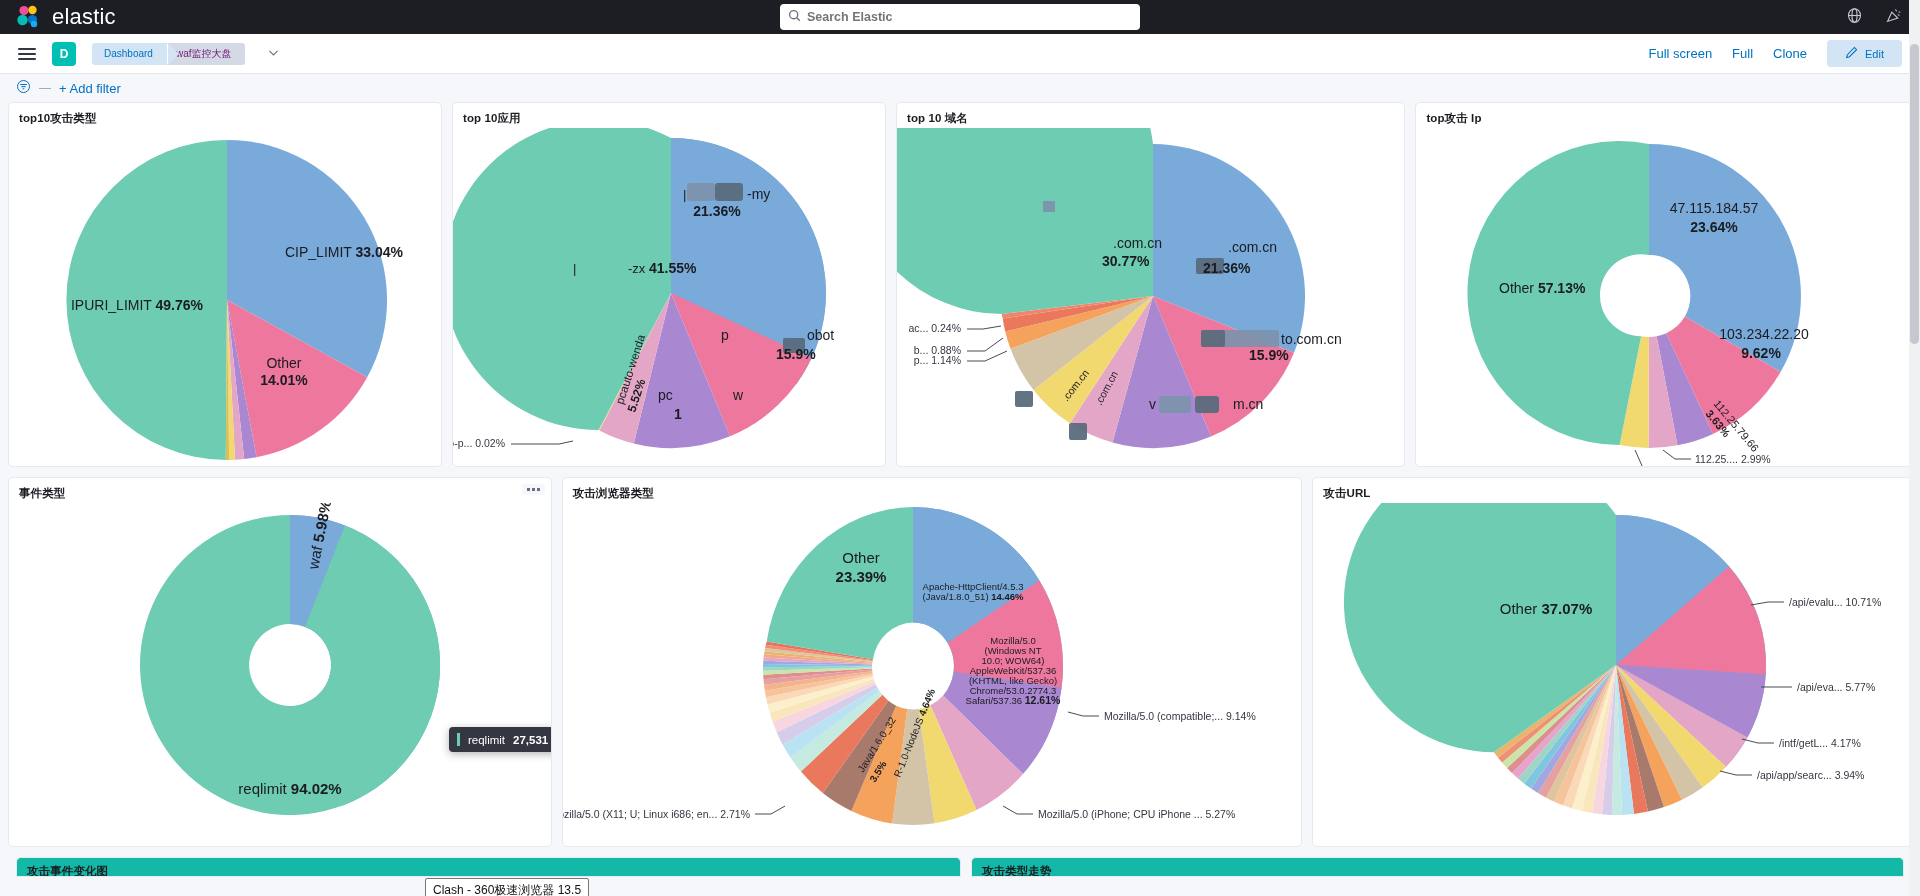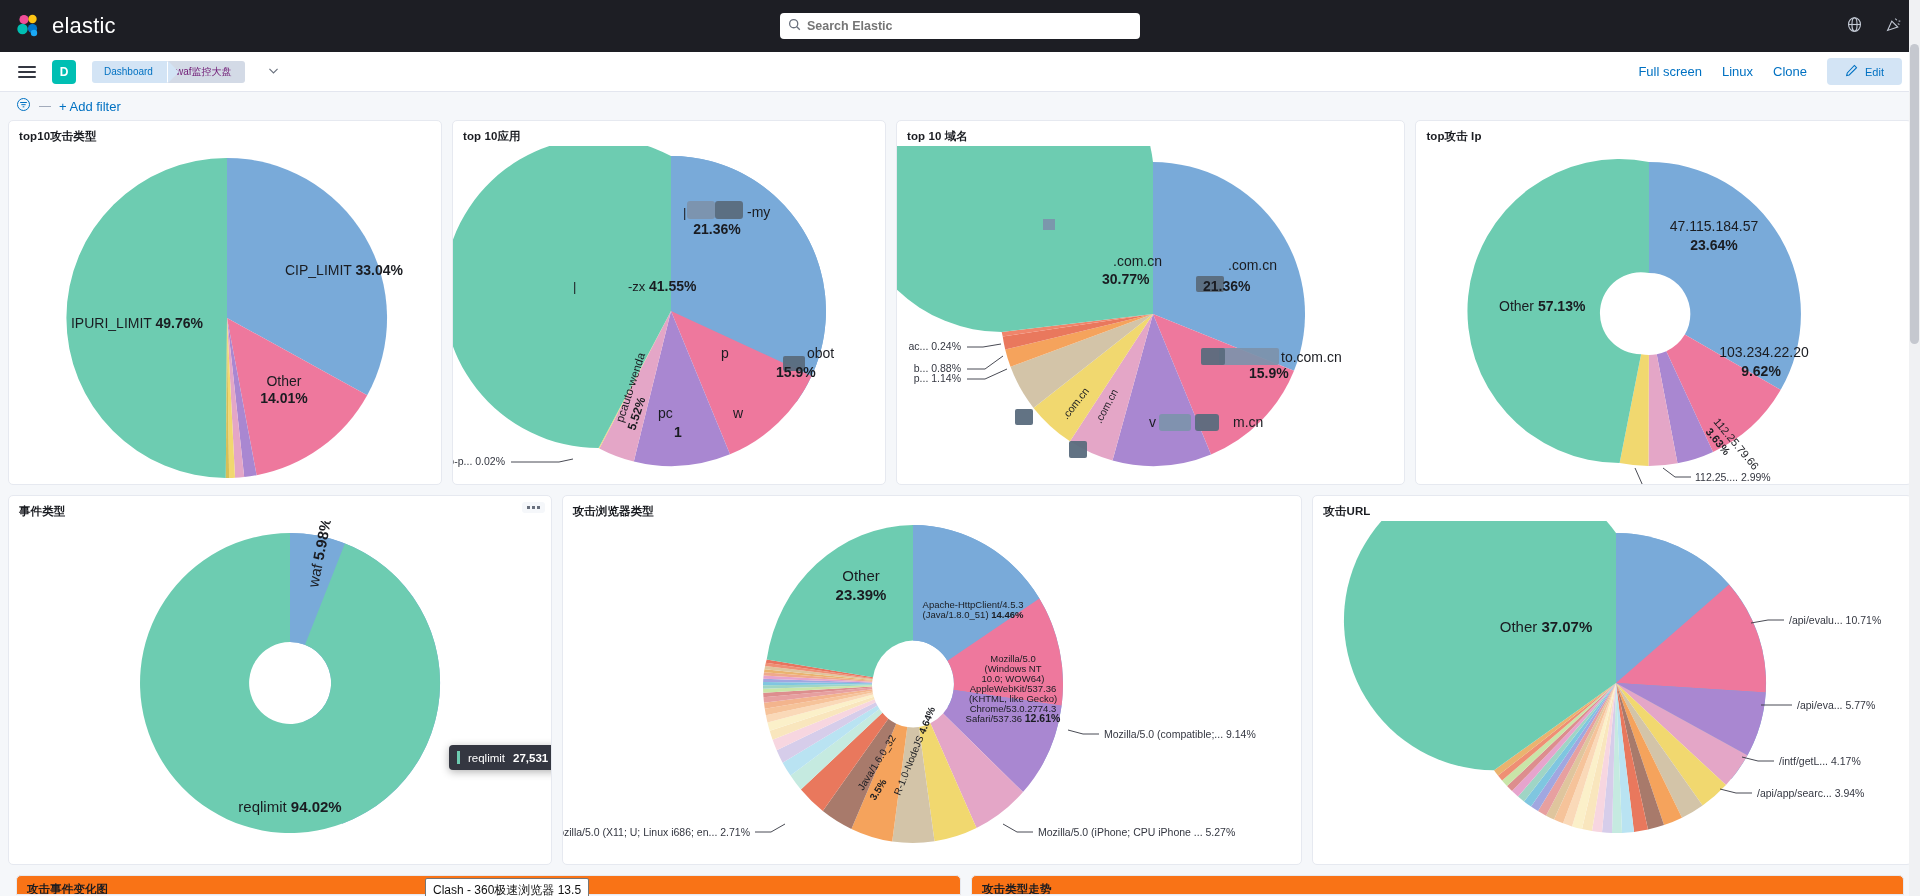--- a/index.html
+++ b/index.html
@@ -6,21 +6,21 @@
   html, body {
     width: 1920px; height: 896px;
     overflow: hidden;
     background: #f5f7fa;
     font-family: "Liberation Sans", "DejaVu Sans", sans-serif;
     -webkit-font-smoothing: antialiased;
   }
 
   
   .topbar {
-    height: 52px; background: #1d1e24;
+    height: 34px; background: #1d1e24;
     display: flex; align-items: center; position: relative;
   }
   .brand { display:flex; align-items:center; gap:10px; padding-left: 16px; }
   .brand-logo { width: 26px; height: 26px; position: relative; }
   .brand-name { color:#fff; font-size: 22px; font-weight: 400; letter-spacing: .2px; }
   .searchwrap {
     position: absolute; left: 50%; transform: translateX(-50%);
     width: 360px; height: 26px;
     background: #fff; border-radius: 4px;
     display: flex; align-items: center; padding: 0 8px; gap: 6px;
@@ -115,21 +115,21 @@
   .tooltip-dark .swatch { width:3px; height:13px; background:#6dccb1; display:block; }
   .tooltip-dark b { font-weight:700; }
   .tooltip-native {
     position:absolute; background:#fff; color:#111;
     border:1px solid #767676; font-size: 12px; padding: 3px 7px;
     white-space:nowrap; border-radius:2px;
   }
 
   
   .bottom-row { display:flex; gap:10px; padding: 0 8px; }
-  .stub { background:#f97316; border:1px solid #e6e9f0; border-radius:5px 5px 0 0; height: 20px; overflow:hidden; }
+  .stub { background:#14b8a6; border:1px solid #e6e9f0; border-radius:5px 5px 0 0; height: 20px; overflow:hidden; }
   .stub .panel-title { padding-top: 6px; }
 
   
   .scroll-track { position:absolute; right:0; top:0; width:11px; height:896px; background:#f0f1f3; }
   .scroll-thumb { position:absolute; right:1px; top:44px; width:9px; height:300px; background:#c5c8cf; border-radius:5px; }
 </style>
 </head>
 <body>
 
 <div class="topbar">
@@ -187,21 +187,21 @@
     <div class="crumb last">xwaf监控大盘</div>
   </div>
   <span class="crumb-caret">
     <svg width="13" height="13" viewBox="0 0 16 16">
         <polyline points="3,6 8,11 13,6" fill="none" stroke="#69707d" stroke-width="1.4"></polyline>
       </svg>
   </span>
 
   <div class="nav-actions">
     <span class="nav-link">Full screen</span>
-    <span class="nav-link">Linux</span>
+    <span class="nav-link">Full</span>
     <span class="nav-link">Clone</span>
     <span class="edit-btn">
       <span>
         <svg width="13" height="13" viewBox="0 0 16 16">
           <path d="M11.5 1.8 L14.2 4.5 L5.2 13.5 L2 14.3 L2.8 11 Z" fill="none" stroke="#0071c2" stroke-width="1.3"></path>
         </svg>
       </span>
       <span>Edit</span>
     </span>
   </div>

